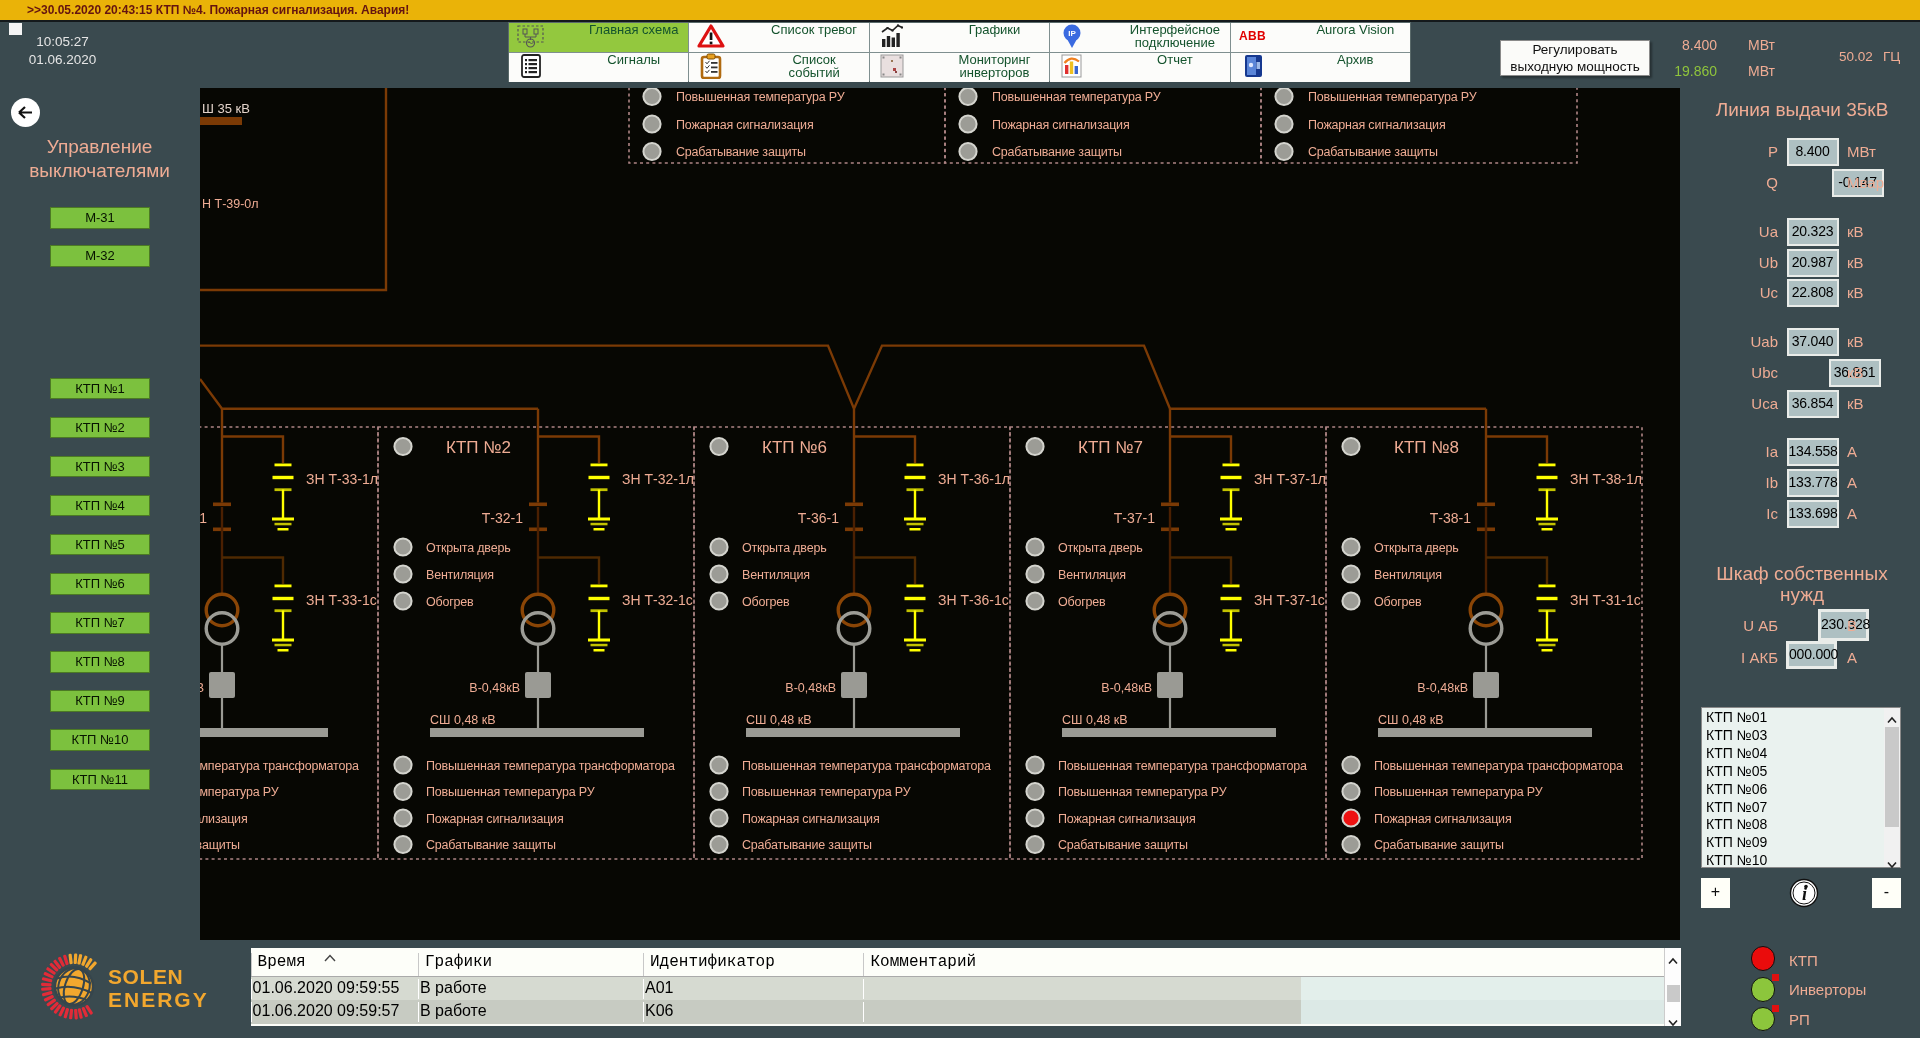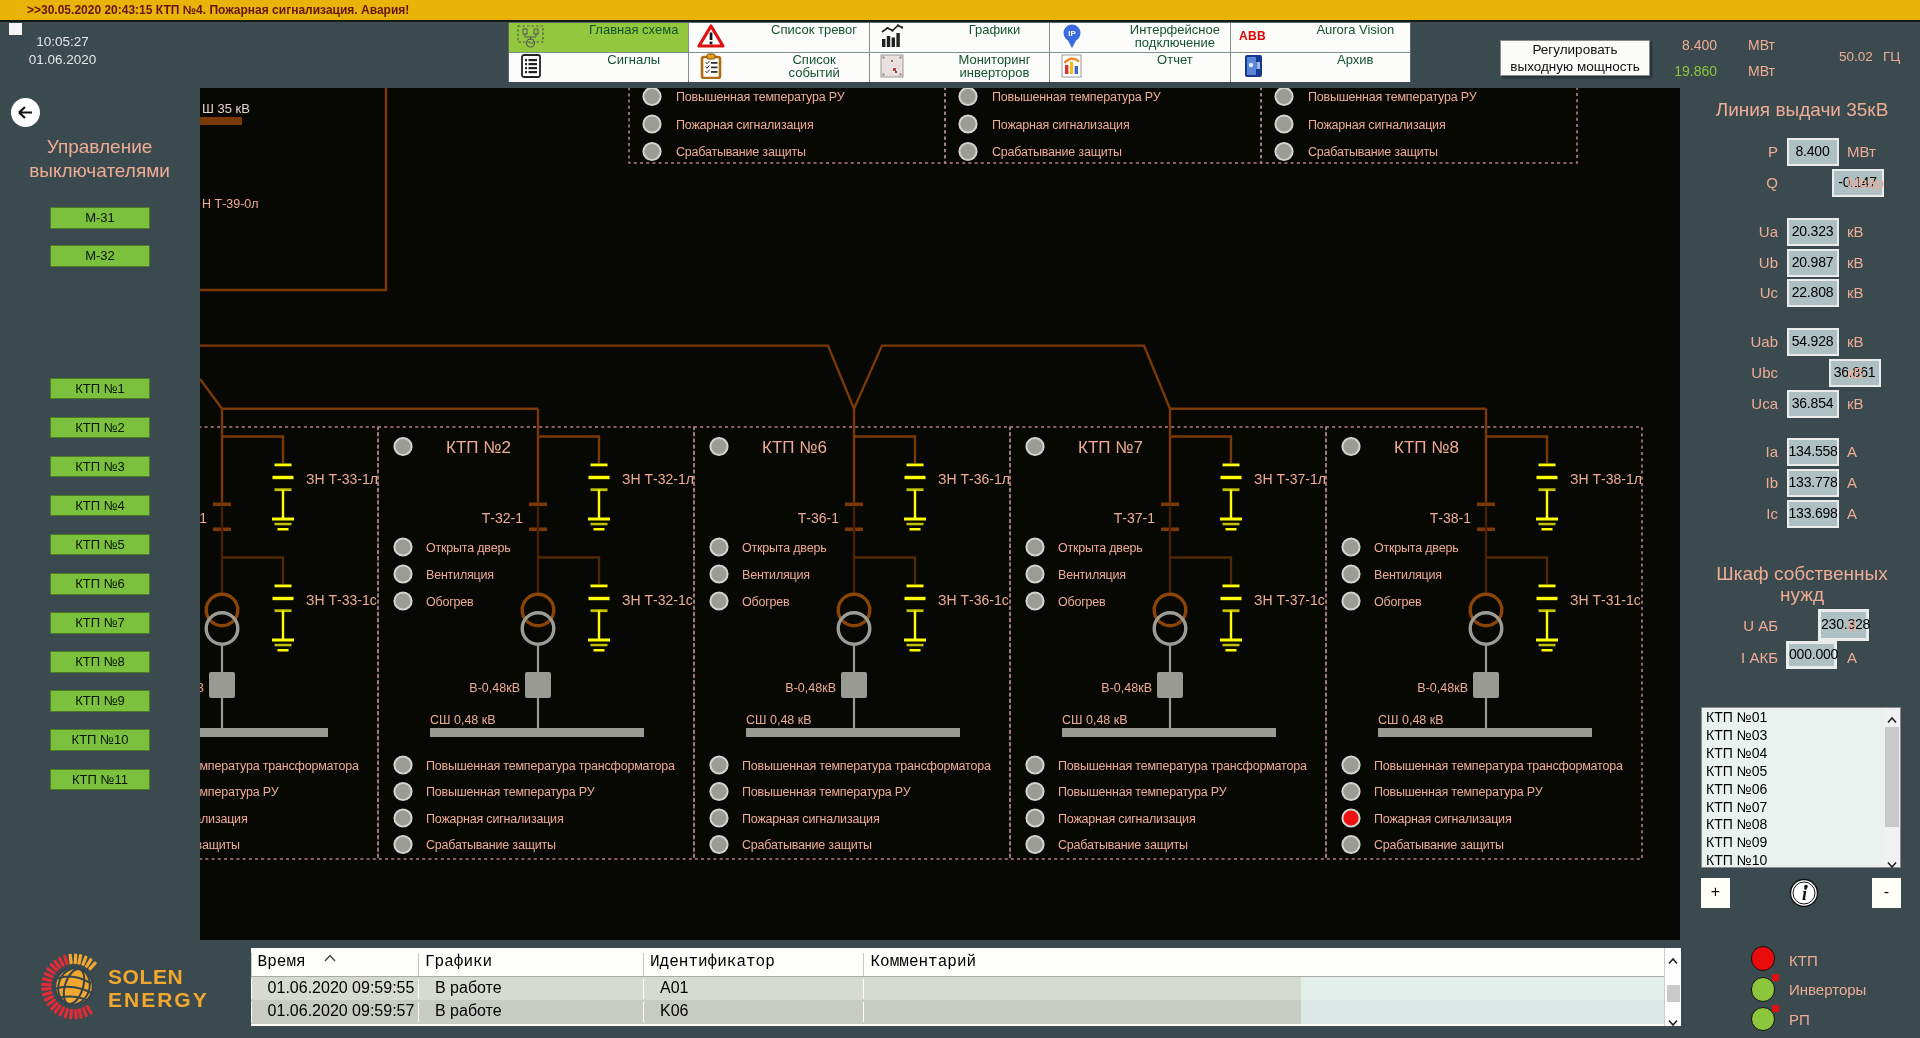--- a/index.html
+++ b/index.html
@@ -38,21 +38,21 @@
   text-align:center; line-height:28px; }
 .infob { position:absolute; left:1788px; top:877px; width:32px; height:32px; }
 .lgc { position:absolute; left:1750.5px; width:24.8px; height:24.8px; border-radius:50%; border:1.5px solid #101010; }
 .lgsq { position:absolute; left:1771.5px; width:7px; height:7px; background:#e01010; }
 .lgt { position:absolute; left:1789px; color:#efac94; font-size:15px; }
 .btbl { position:absolute; left:250.6px; top:948px; width:1413.4px; height:77.5px; background:#fdfef9; }
 .bhdr { position:absolute; left:0; top:0; width:100%; height:28.5px; background:#fdfef9; border-bottom:1px solid #aaa; }
 .bhc { position:absolute; top:5px; padding-left:6px; color:#000; font-size:16px; border-left:1px solid #c8c8c8; height:23px;font-family:Liberation Mono, monospace; }
 .sortarr { position:absolute; left:72px; top:0px; }
 .brow { position:absolute; left:0; width:100%; height:23.5px; }
-.bc { position:absolute; top:2px; padding-left:16px; color:#000; font-size:16px; border-left:1px solid #fff; height:20px; }
+.bc { position:absolute; top:2px; padding-left:1px; color:#000; font-size:16px; border-left:1px solid #fff; height:20px; }
 .bce { position:absolute; left:1050.4px; width:363px; height:100%; }
 .btsb { position:absolute; left:1664px; top:948px; width:17px; height:77.5px; background:#fdfdfd; border-left:1px solid #ccc; }
 .btsba { position:absolute; left:2px; width:12px; height:10px; }
 .btsbt { position:absolute; left:1.5px; top:37px; width:13px; height:17px; background:#c9c9c9; }
 .logo { position:absolute; left:40px; top:941px; }
 </style></head>
 <body>
 <div id="root">
 <div class="alarm">&gt;&gt;30.05.2020 20:43:15 КТП №4. Пожарная сигнализация. Авария!</div>
 <div class="wbox"></div>
@@ -483,21 +483,21 @@
     <div class="rlab" style="top:223.4px;">Ua</div>
     <div class="vbox" style="top:218.4px;">20.323</div>
     <div class="runit" style="top:223.4px;">кВ</div>
     <div class="rlab" style="top:254.0px;">Ub</div>
     <div class="vbox" style="top:249.0px;">20.987</div>
     <div class="runit" style="top:254.0px;">кВ</div>
     <div class="rlab" style="top:284.4px;">Uc</div>
     <div class="vbox" style="top:279.4px;">22.808</div>
     <div class="runit" style="top:284.4px;">кВ</div>
     <div class="rlab" style="top:333.2px;text-align:right;">Uab</div>
-    <div class="vbox" style="top:328.2px;">54.928</div>
+    <div class="vbox" style="top:328.2px;">37.040</div>
     <div class="runit" style="top:333.2px;">кВ</div>
     <div class="rlab" style="top:364.0px;">Ubc</div>
     <div class="vbox" style="top:359.0px;margin-left:42px;">36.861</div>
     <div class="runit" style="top:364.0px;">кВ</div>
     <div class="rlab" style="top:394.8px;">Uca</div>
     <div class="vbox" style="top:389.8px;">36.854</div>
     <div class="runit" style="top:394.8px;">кВ</div>
     <div class="rlab" style="top:443.4px;">Ia</div>
     <div class="vbox" style="top:438.4px;">134.558</div>
     <div class="runit" style="top:443.4px;">А</div>

